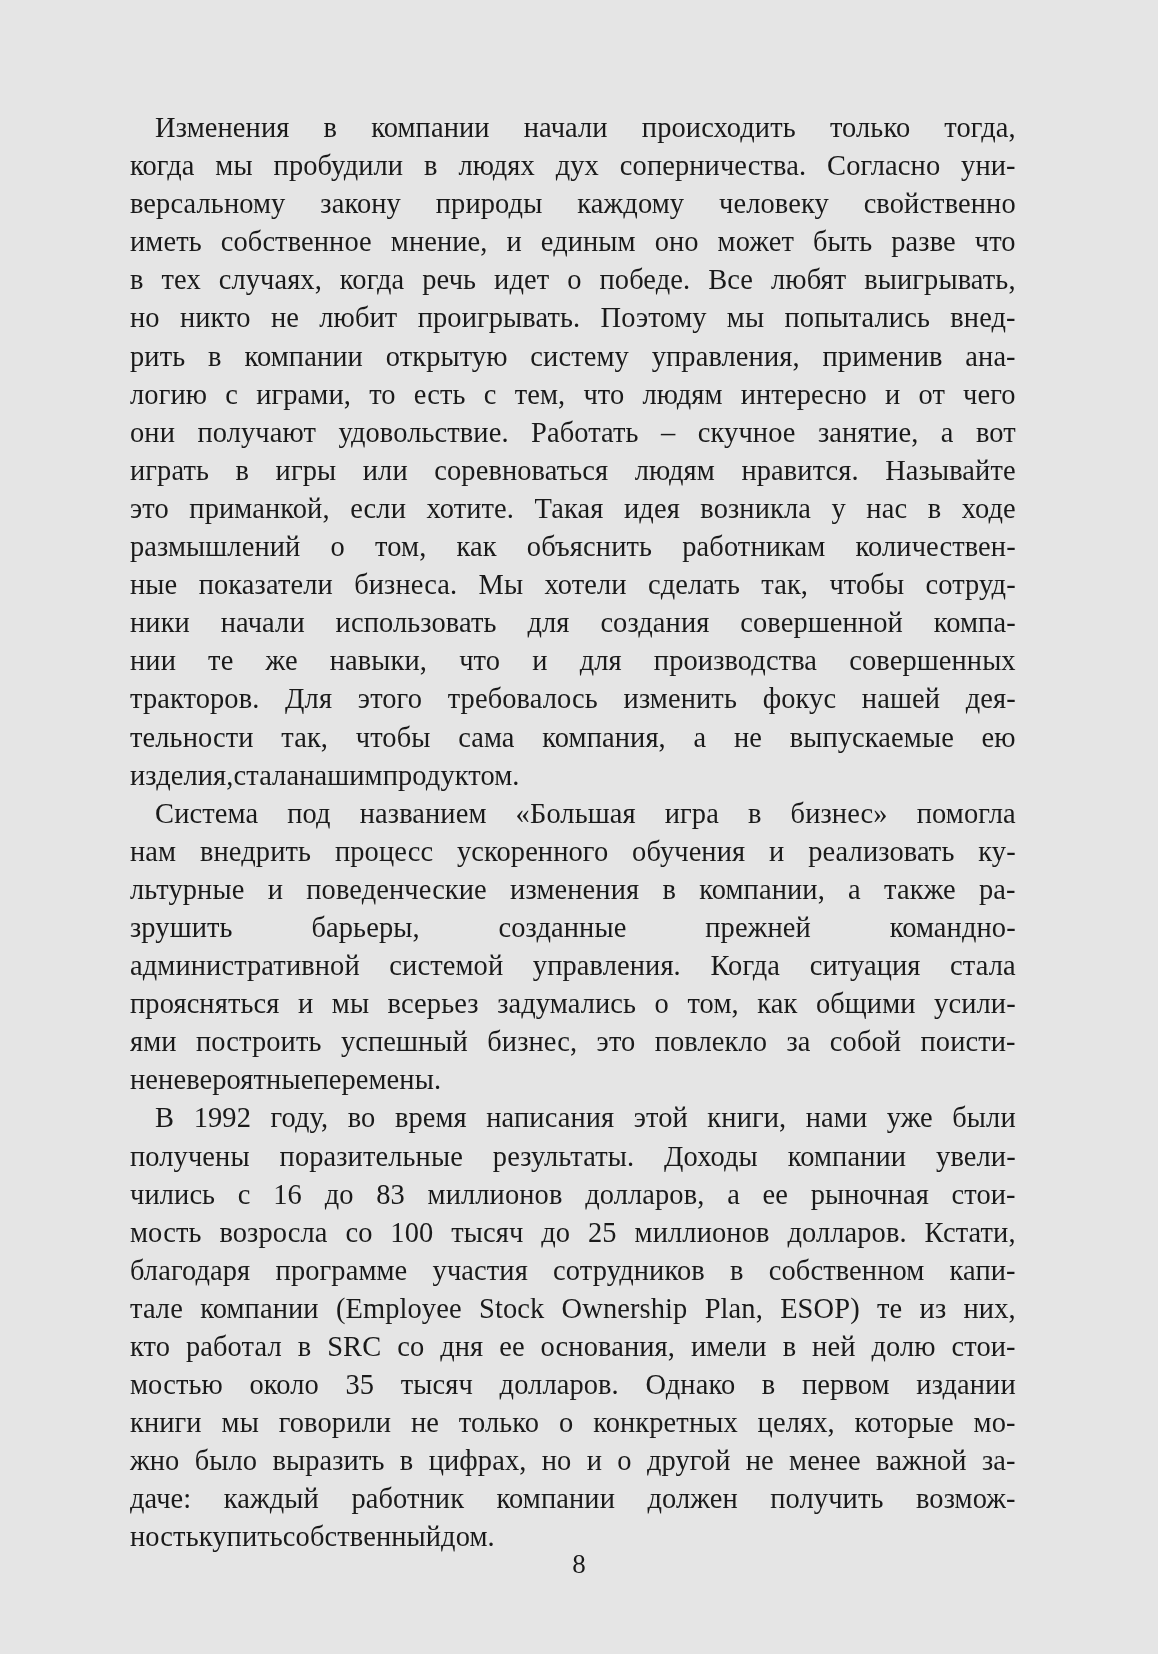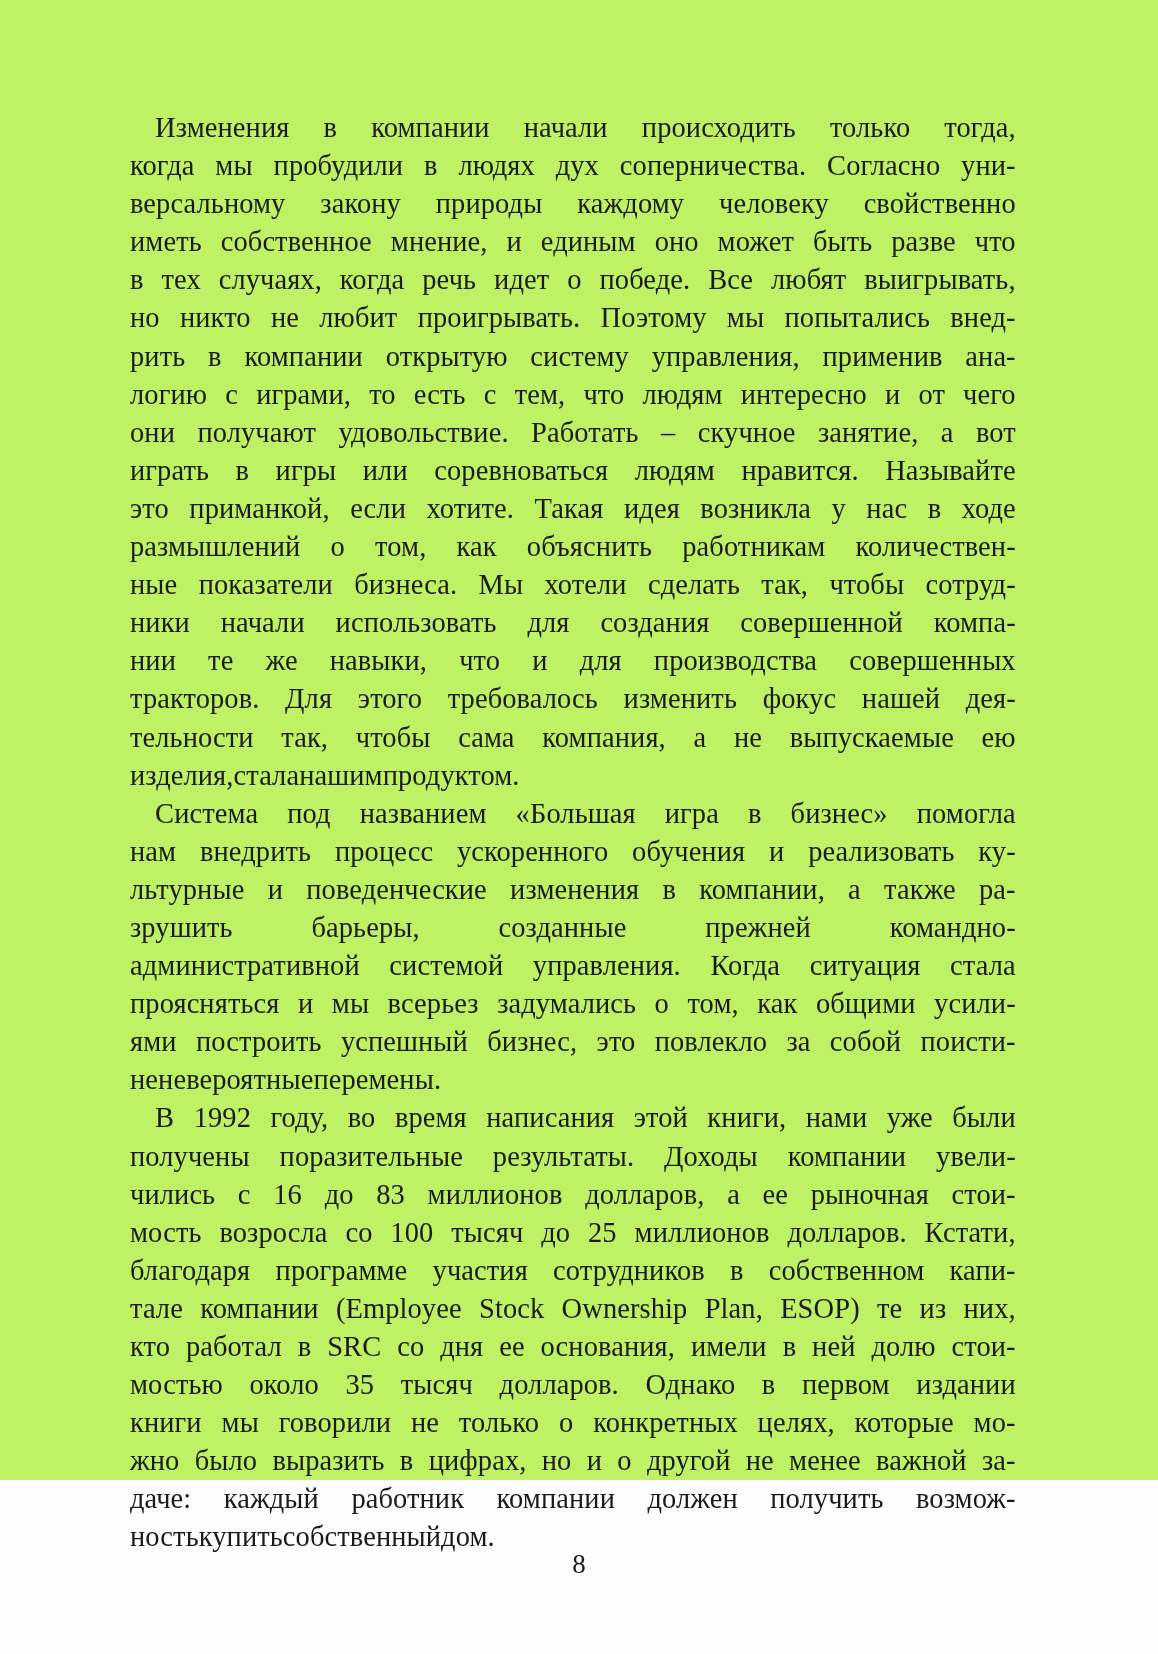--- a/index.html
+++ b/index.html
@@ -12,22 +12,22 @@
     height: 1654px;
     background: #fdfdfd;
     font-family: "Liberation Serif", "DejaVu Serif", serif;
     color: #1a1a1a;
     overflow: hidden;
   }
 
   .page {
     position: relative;
     width: 1158px;
-    height: 1480px;
-    background: #bef264;
+    height: 1654px;
+    background: #e5e5e5;
     box-sizing: border-box;
   }
 
   .text-block {
     position: absolute;
     left: 130px;
     top: 108px;
     width: 886px;
   }
 

